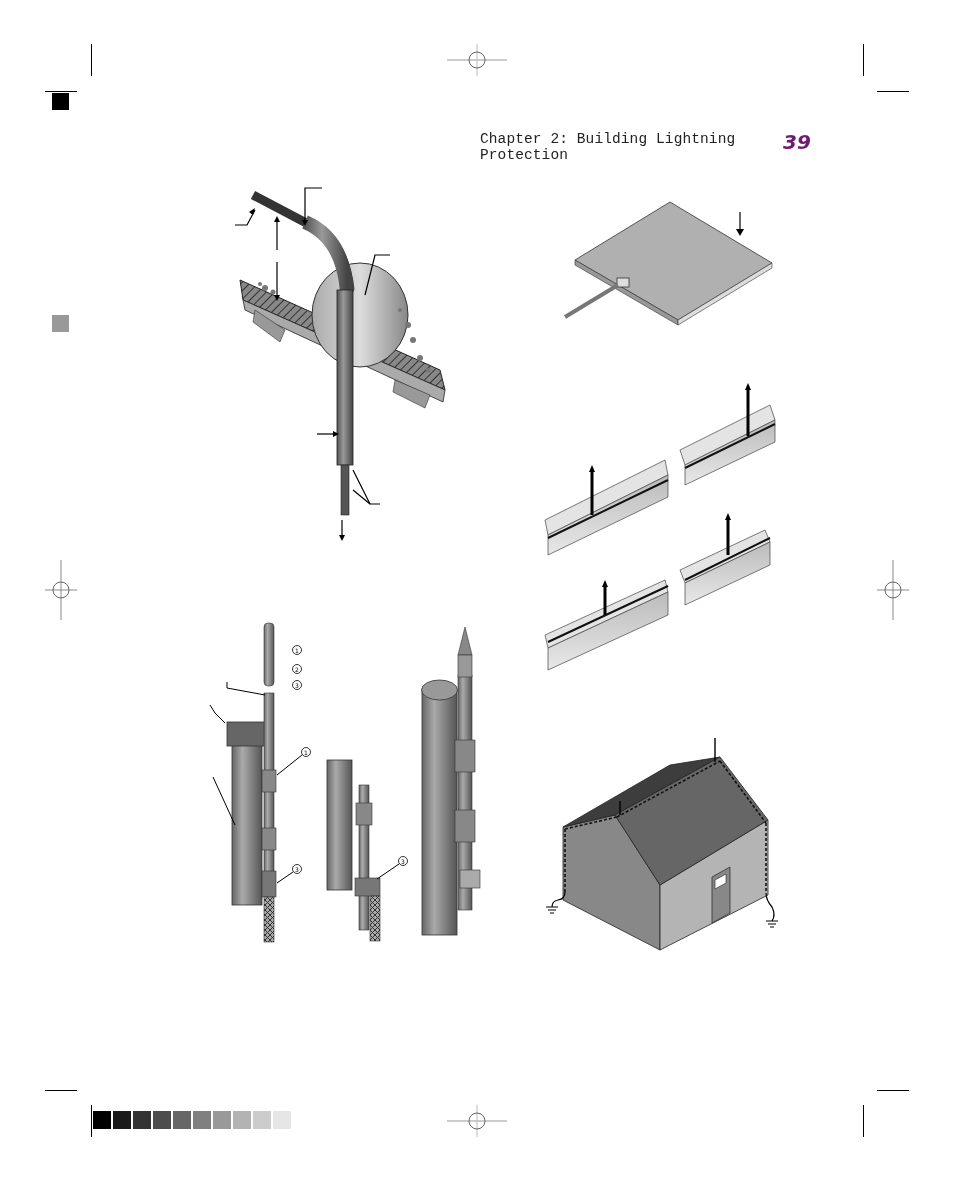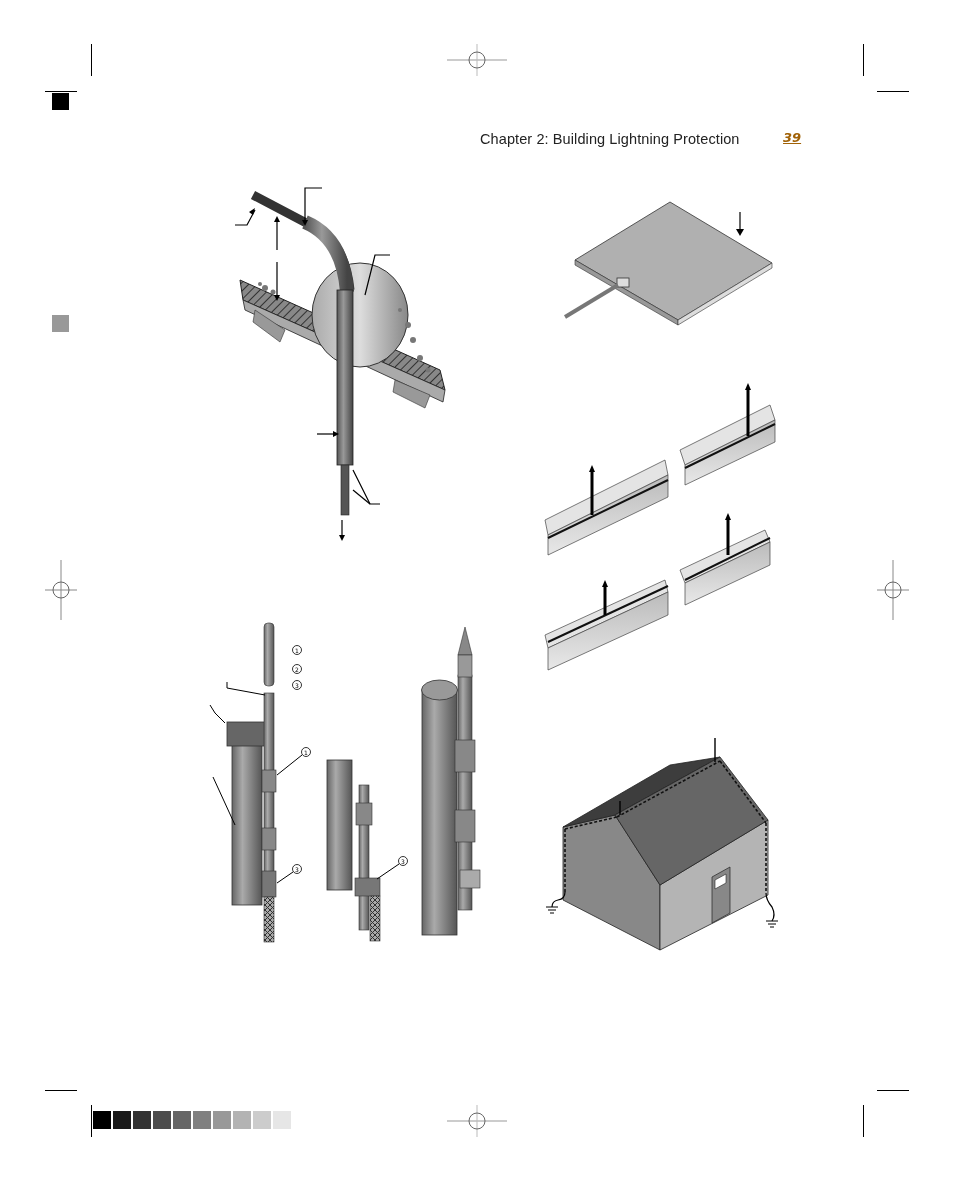--- a/index.html
+++ b/index.html
@@ -1,21 +1,21 @@
 <!DOCTYPE html>
 <html><head>
 <meta charset="utf-8">
 <style>
   html, body { margin: 0; padding: 0; background: #ffffff; }
   body { width: 954px; height: 1182px; position: relative; overflow: hidden; font-family: "DejaVu Sans", sans-serif; }
   .vline { position: absolute; width: 1px; background: #000; }
   .hline { position: absolute; height: 1px; background: #000; }
   .header { position: absolute; left: 480px; top: 131px; width: 330px; height: 20px; }
-  .chapter { position: absolute; left: 0; top: 0; font-size: 14.5px; color: #222; letter-spacing: 0.1px; font-family: Liberation Sans, sans-serif; font-weight: 300; }
-  .pagenum { position: absolute; left: 303px; top: -1px; font-size: 13px; font-weight: bold; font-style: italic; color: #a16207; font-family: "DejaVu Sans", sans-serif; text-decoration: underline; }
+  .chapter { position: absolute; left: 0; top: 0; font-size: 14.5px; color: #222; letter-spacing: 0.1px; font-family: Liberation Mono, monospace; font-weight: 300; }
+  .pagenum { position: absolute; left: 303px; top: -1px; font-size: 20px; font-weight: bold; font-style: italic; color: #701a75; font-family: "DejaVu Sans", sans-serif; }
   .swatch { position: absolute; width: 18px; height: 18px; top: 1111px; }
   .square { position: absolute; }
   svg { position: absolute; overflow: visible; }
 </style>
 </head>
 <body>
 
 <div class="vline" style="left:91px; top:44px; height:32px;"></div>
 <div class="vline" style="left:863px; top:44px; height:32px;"></div>
 <div class="hline" style="left:45px; top:91px; width:32px;"></div>

